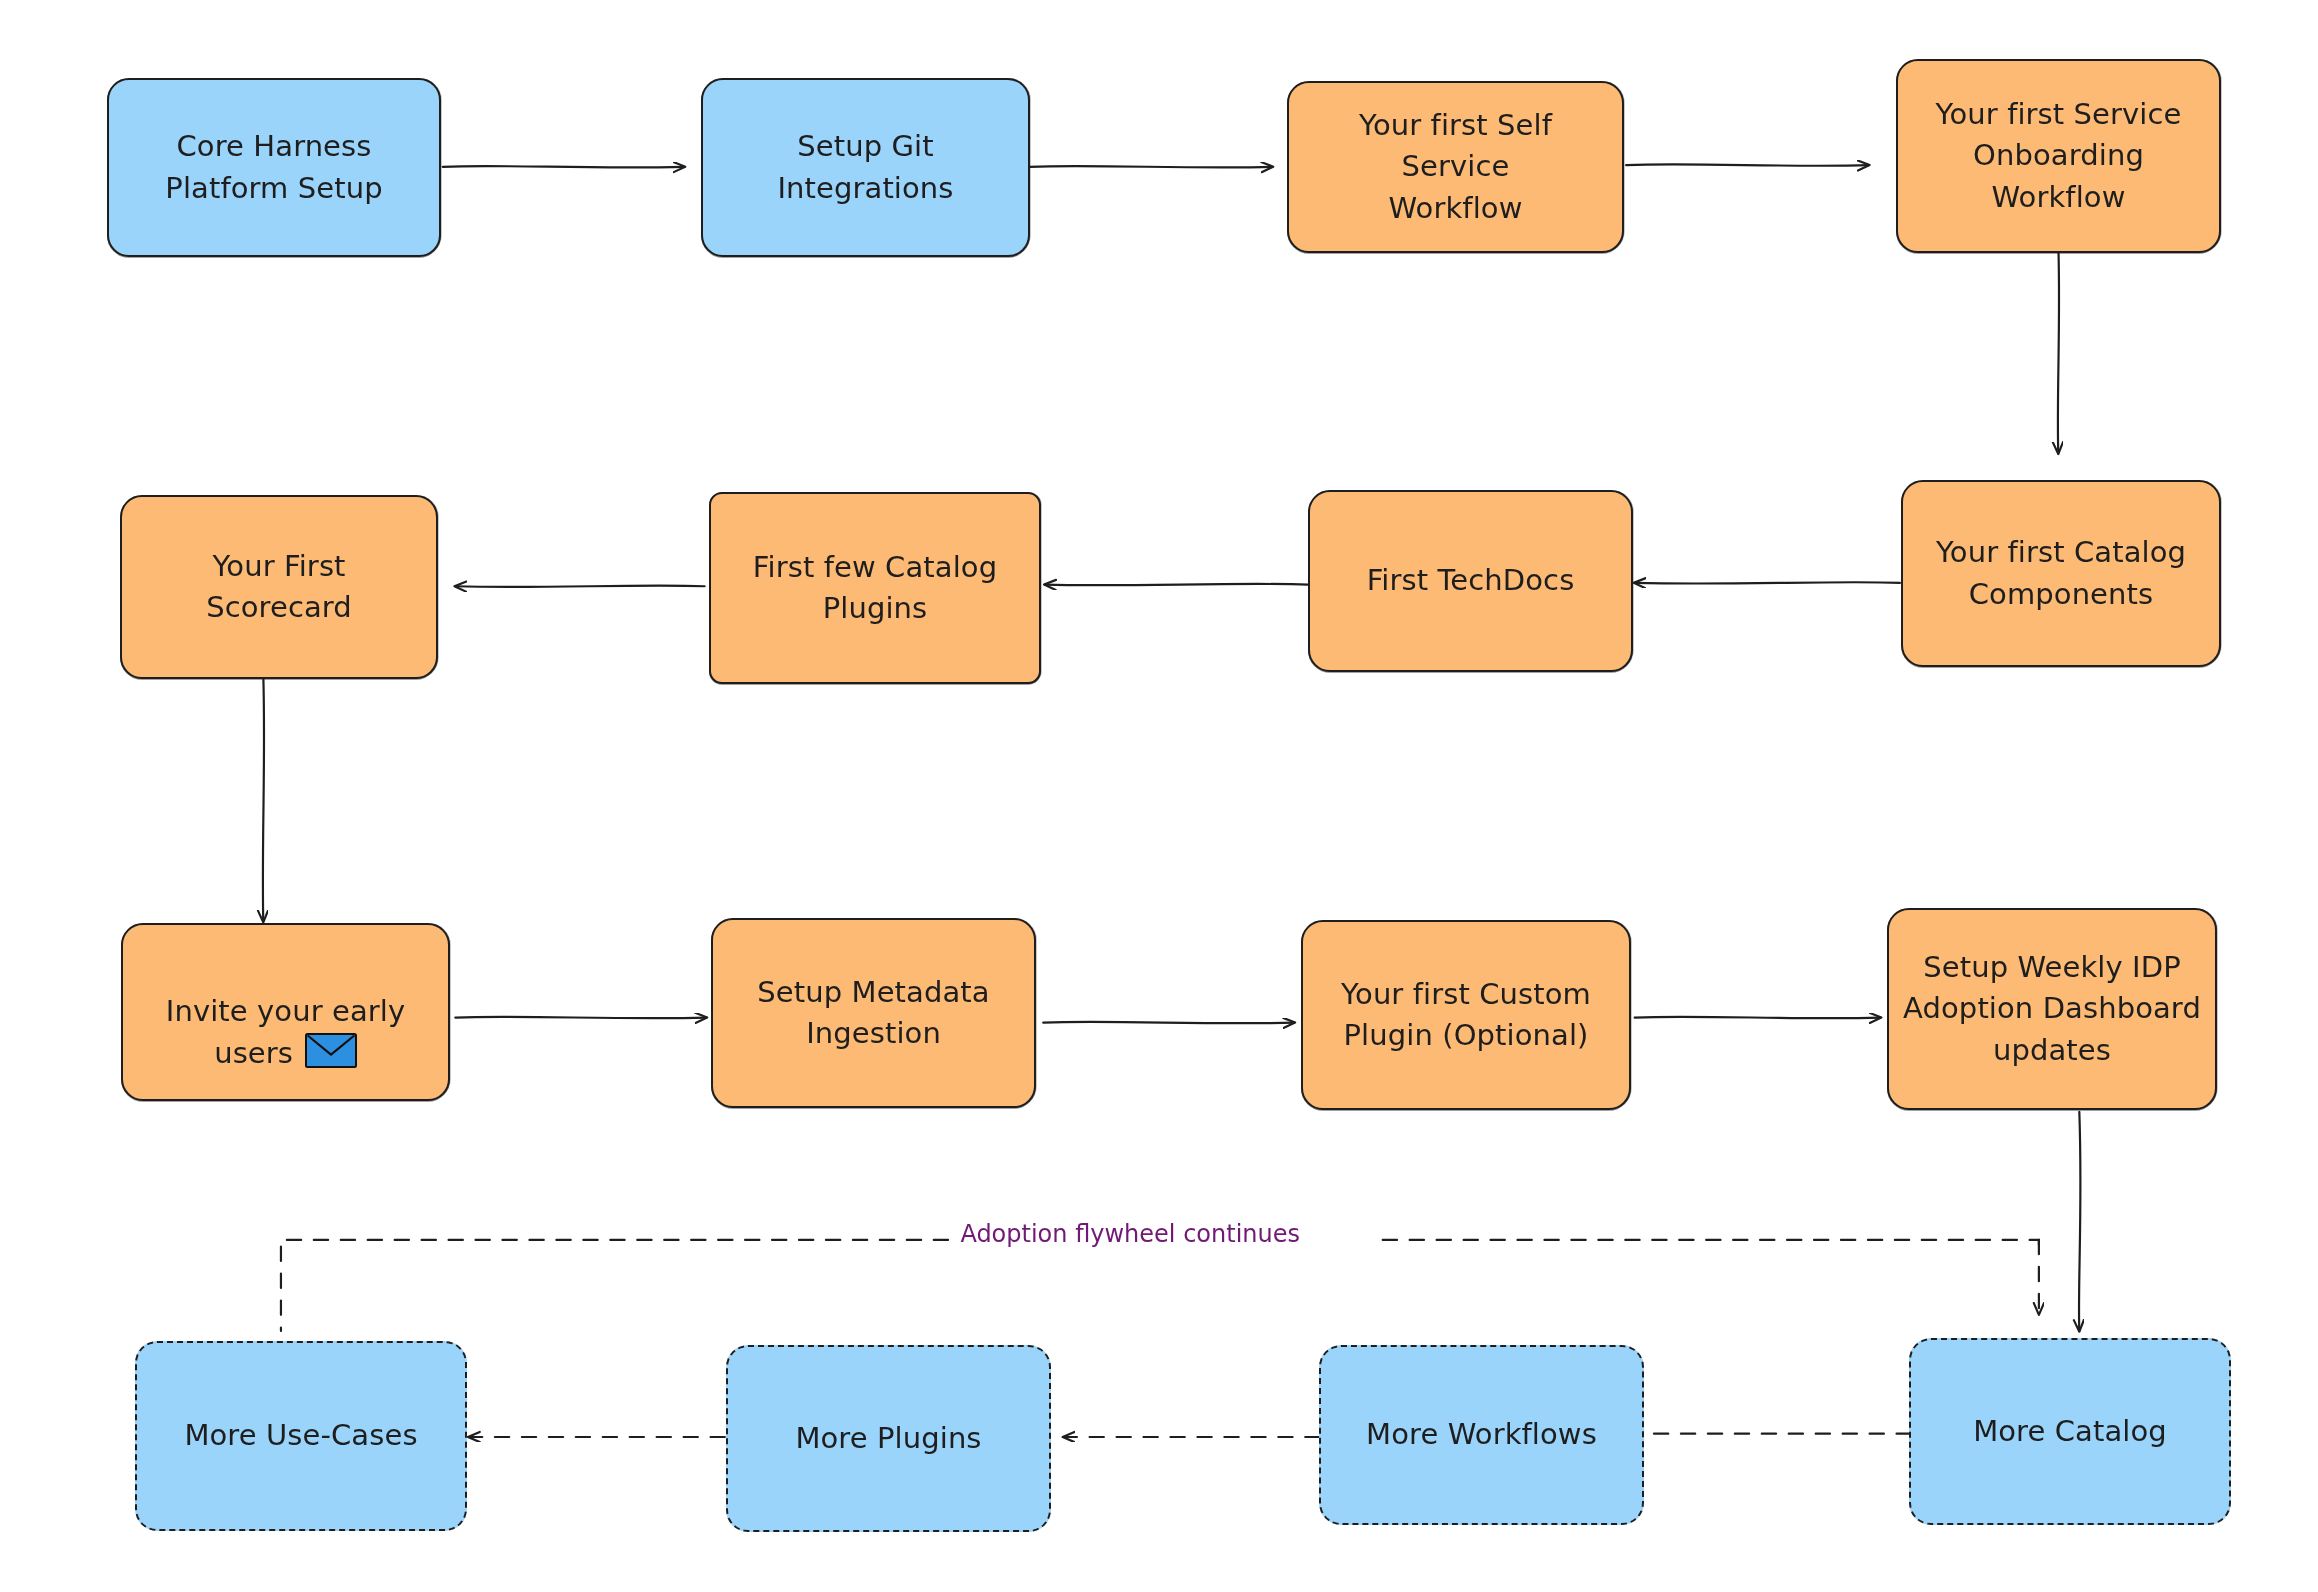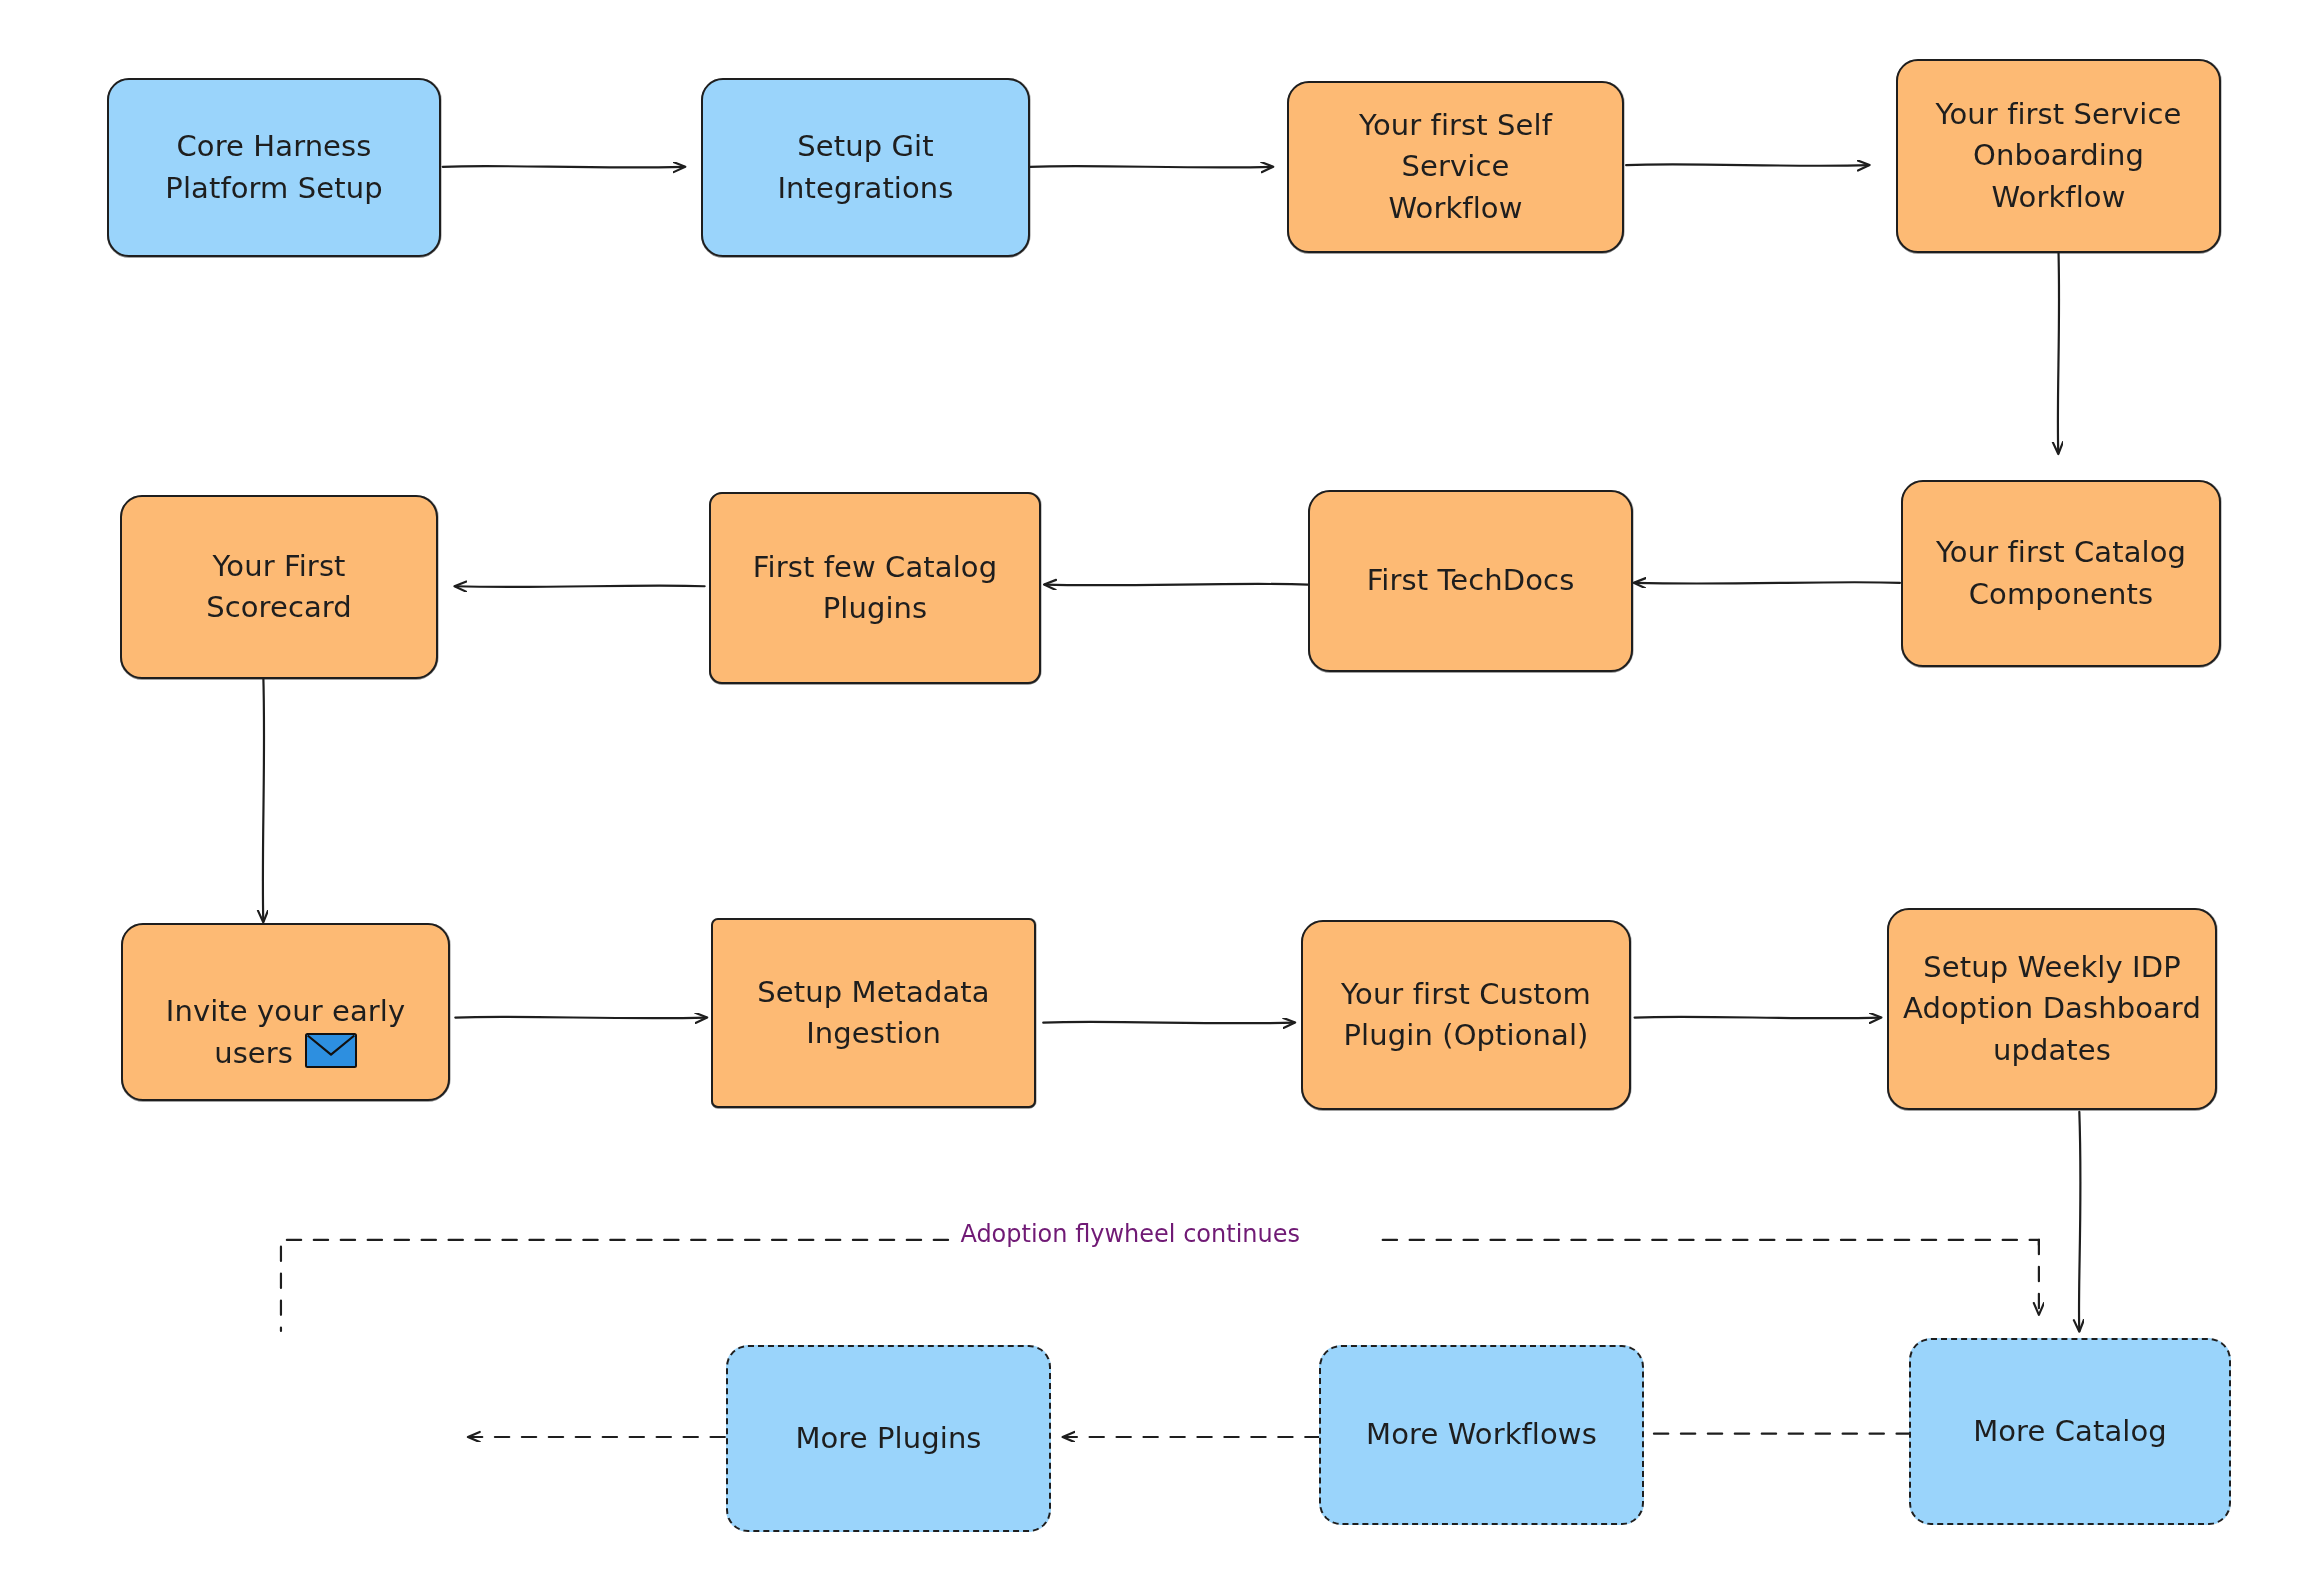--- a/index.html
+++ b/index.html
@@ -153,21 +153,21 @@
 
   <div class="node green solid" style="left:121px;top:923px;width:329px;height:178px;">
     <span class="label">
       <span>Invite your early
 users</span><span class="envelope"><span class="flap"></span><span class="body"></span><svg width="52" height="35" viewBox="0 0 62 42">
             <path d="M3,3 L31,26 L59,3" fill="none" stroke="#12100f" stroke-width="2.6" stroke-linejoin="round"></path>
           </svg></span>
     </span>
   </div>
 
-  <div class="node green solid" style="left:711px;top:918px;width:325px;height:190px;border-radius:7px;">
+  <div class="node green solid" style="left:711px;top:918px;width:325px;height:190px;">
     <span class="label">Setup Metadata
 Ingestion</span>
   </div>
 
   <div class="node green solid" style="left:1301px;top:920px;width:330px;height:190px;">
     <span class="label">Your first Custom
 Plugin (Optional)</span>
   </div>
 
   <div class="node green solid" style="left:1887px;top:908px;width:330px;height:202px;">
@@ -181,15 +181,18 @@
   </div>
 
   <div class="node blue dashed" style="left:1319px;top:1345px;width:325px;height:180px;">
     <span class="label">More Workflows</span>
   </div>
 
   <div class="node blue dashed" style="left:726px;top:1345px;width:325px;height:187px;">
     <span class="label">More Plugins</span>
   </div>
 
+  <div class="node blue dashed" style="left:135px;top:1341px;width:332px;height:190px;">
+    <span class="label">More Use-Cases</span>
+  </div>
 
 </div>
 
 
 </body></html>

